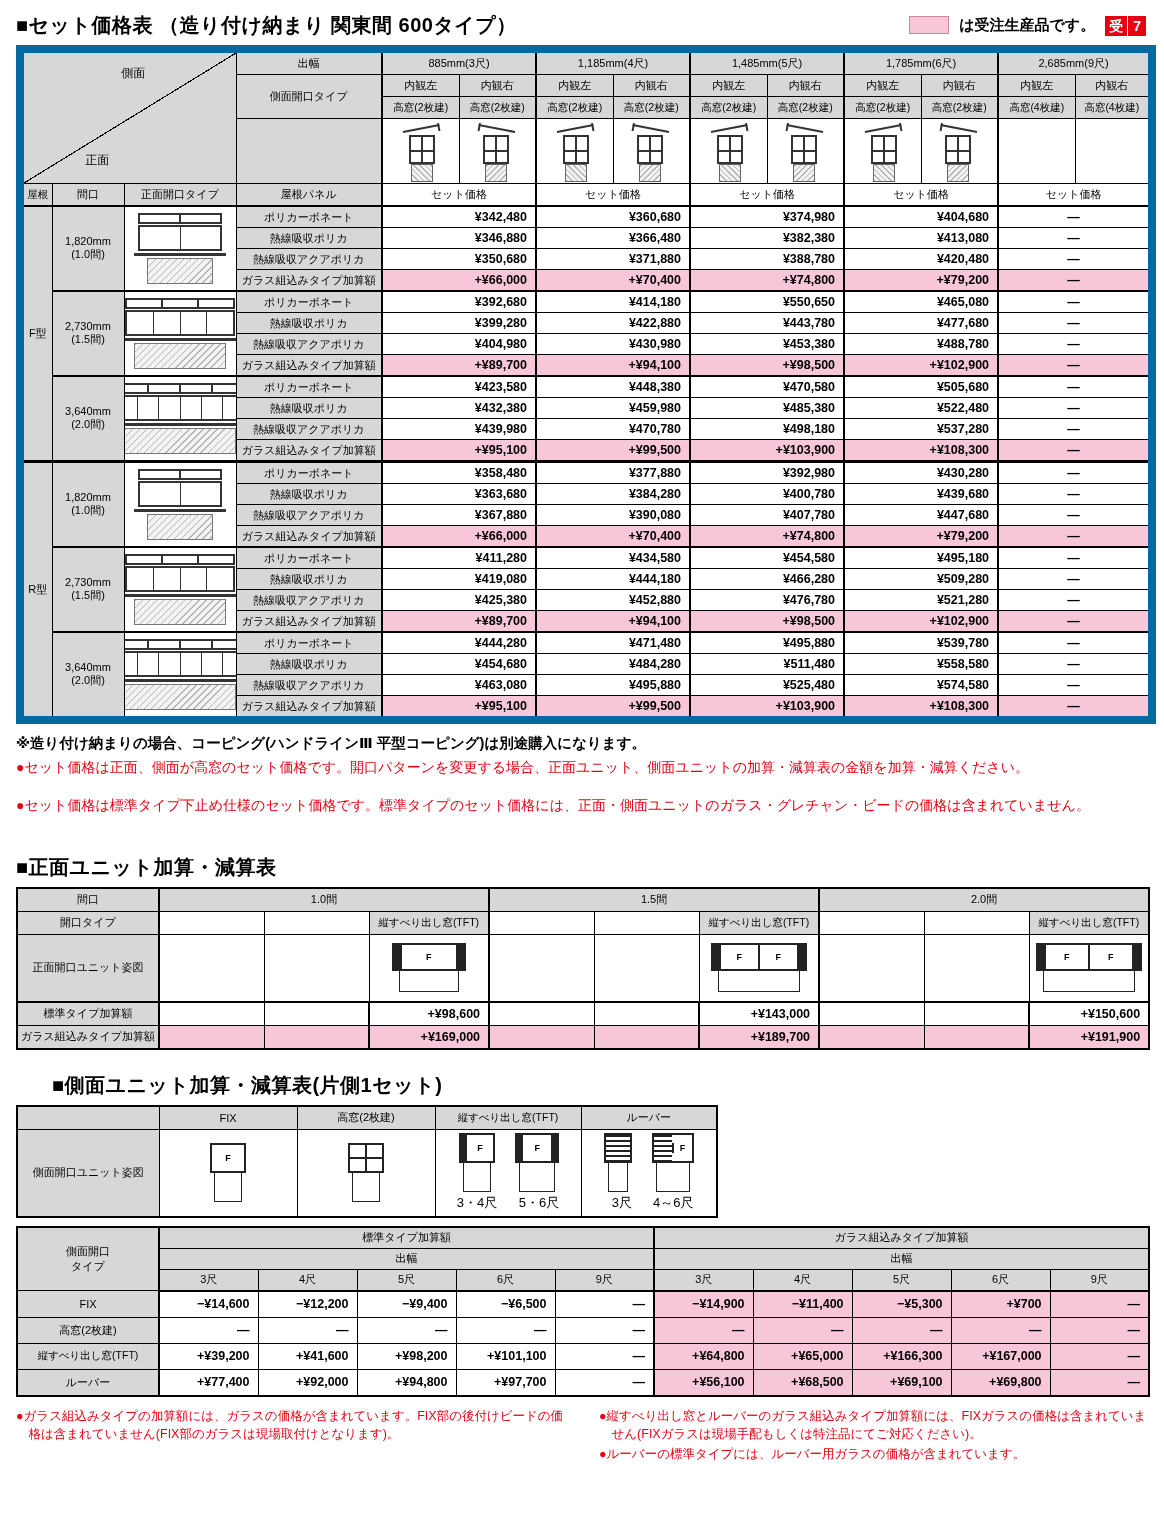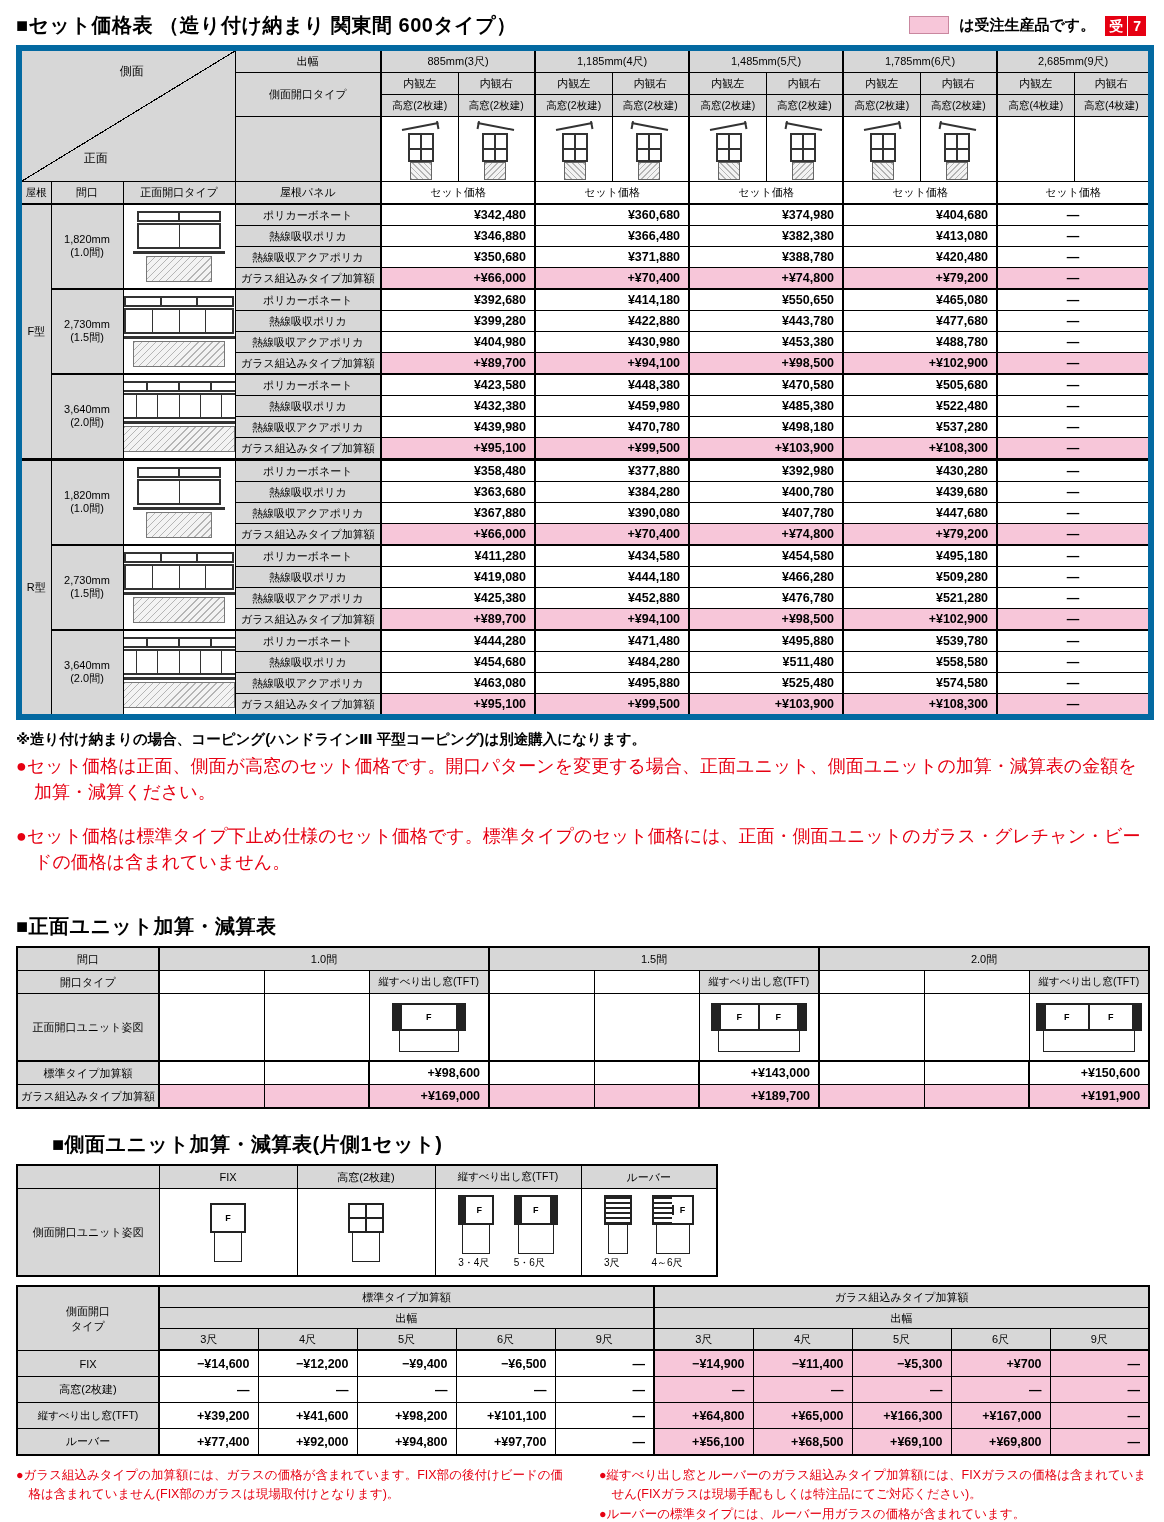--- a/index.html
+++ b/index.html
@@ -21,21 +21,21 @@
   .sm{font-size:10.5px;}
   .p{text-align:right;font-weight:bold;font-size:12.5px;padding-right:8px;background:#fff;border-left:2px solid #000;}
   .pk{background:#f7c6d9;}
   .dash{text-align:center;padding-right:3px;}
   .mainT{width:1132px;}
   .mainT td{height:20px;}
   .mainT .hrow td{height:21px;}
   .mainT tr.icons td{height:64px;}
   .gs td{border-top:2px solid #000;}
   .rs td{border-top:3px solid #000;}
-  .mainT{border:6px solid #0369a1;}
+  .mainT{border:8px solid #0369a1;}
   .gb{border-left:2px solid #000;}
   
   .corner{position:relative;padding:0;background:linear-gradient(to bottom right,#d7d7d7 49.75%,#000 49.75% 50.25%,#d7d7d7 50.25%);}
   .c-top{position:absolute;top:12px;left:46%;font-size:12px;}
   .c-bot{position:absolute;bottom:14px;left:29%;font-size:12px;}
   
   .ic{background:#fff;text-align:center;}
   .sv{width:38px;height:60px;position:relative;margin:0 auto;}
   .sv-roof{position:absolute;left:1px;top:10px;width:37px;height:2px;background:#333;transform:rotate(-11deg);transform-origin:left center;}
   .sv-roof:after{content:"";position:absolute;right:0;top:-1px;width:2px;height:8px;background:#333;}
@@ -68,24 +68,24 @@
   .sf-top{height:26px;border:2px solid #222;display:flex;align-items:center;justify-content:center;font-size:9px;font-weight:bold;background:#fff;}
   .sf-bot{height:28px;border:1px solid #222;border-top:none;margin:0 4px;background:#fff;}
   .cross{background:linear-gradient(#222,#222) 50% 0/2px 100% no-repeat,linear-gradient(#222,#222) 0 50%/100% 2px no-repeat,#fff;}
   .sf .dk{width:6px;background:#222;align-self:stretch;}
   .lv{background:repeating-linear-gradient(#222 0 2px,#fff 2px 5px);}
   .lvf{display:flex;padding:0;}
   .lvf .lvh{flex:1;background:repeating-linear-gradient(#222 0 2px,#fff 2px 5px);align-self:stretch;}
   .lvf .fh{flex:1;display:flex;align-items:center;justify-content:center;border-left:2px solid #222;}
   .figpair{display:flex;justify-content:space-evenly;align-items:flex-end;}
   .substack{display:flex;flex-direction:column;gap:2px;}
-  .sub{font-size:10px;text-align:left;}
+  .sub{font-size:13px;text-align:right;}
   
   .noteb{font-size:14.5px;font-weight:bold;margin:10px 0 4px 0;}
-  .noter{color:#e60012;font-size:18px;line-height:1.45;padding-left:1em;text-indent:-1em;margin:2px 0;max-width:1130px;}
+  .noter{color:#e60012;font-size:14px;line-height:1.45;padding-left:1em;text-indent:-1em;margin:2px 0;max-width:1130px;}
   .gap14{height:14px;} .gap8{height:8px;}
   
   .ftT{width:1132px;border:2px solid #000;}
   .ftT td{height:22px;}
   .ftT tr.fig td{height:66px;}
   .ftT tr.thick td{border-top:2px solid #000;}
   
   .sfT{width:700px;border:2px solid #000;}
   .sfT td{height:22px;}
   .sfT tr.fig td{height:86px;}

